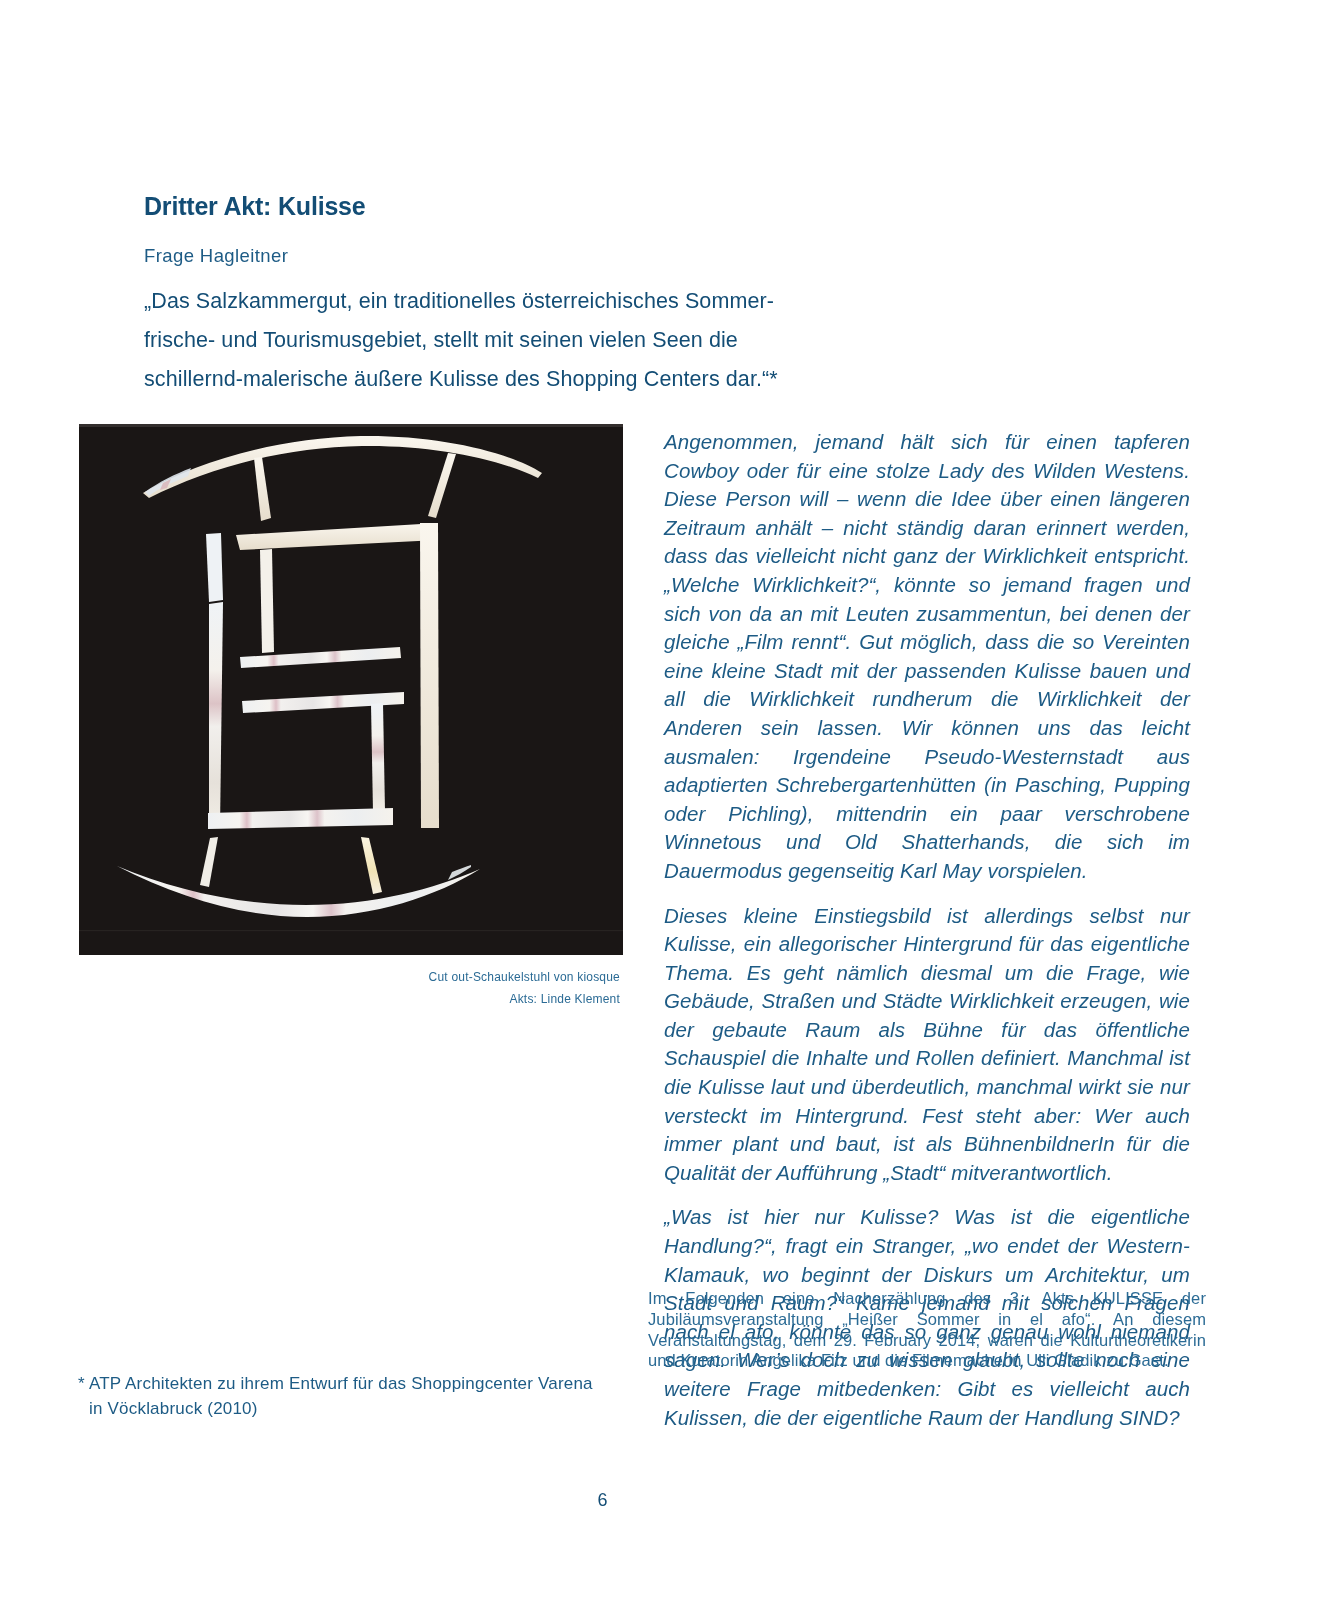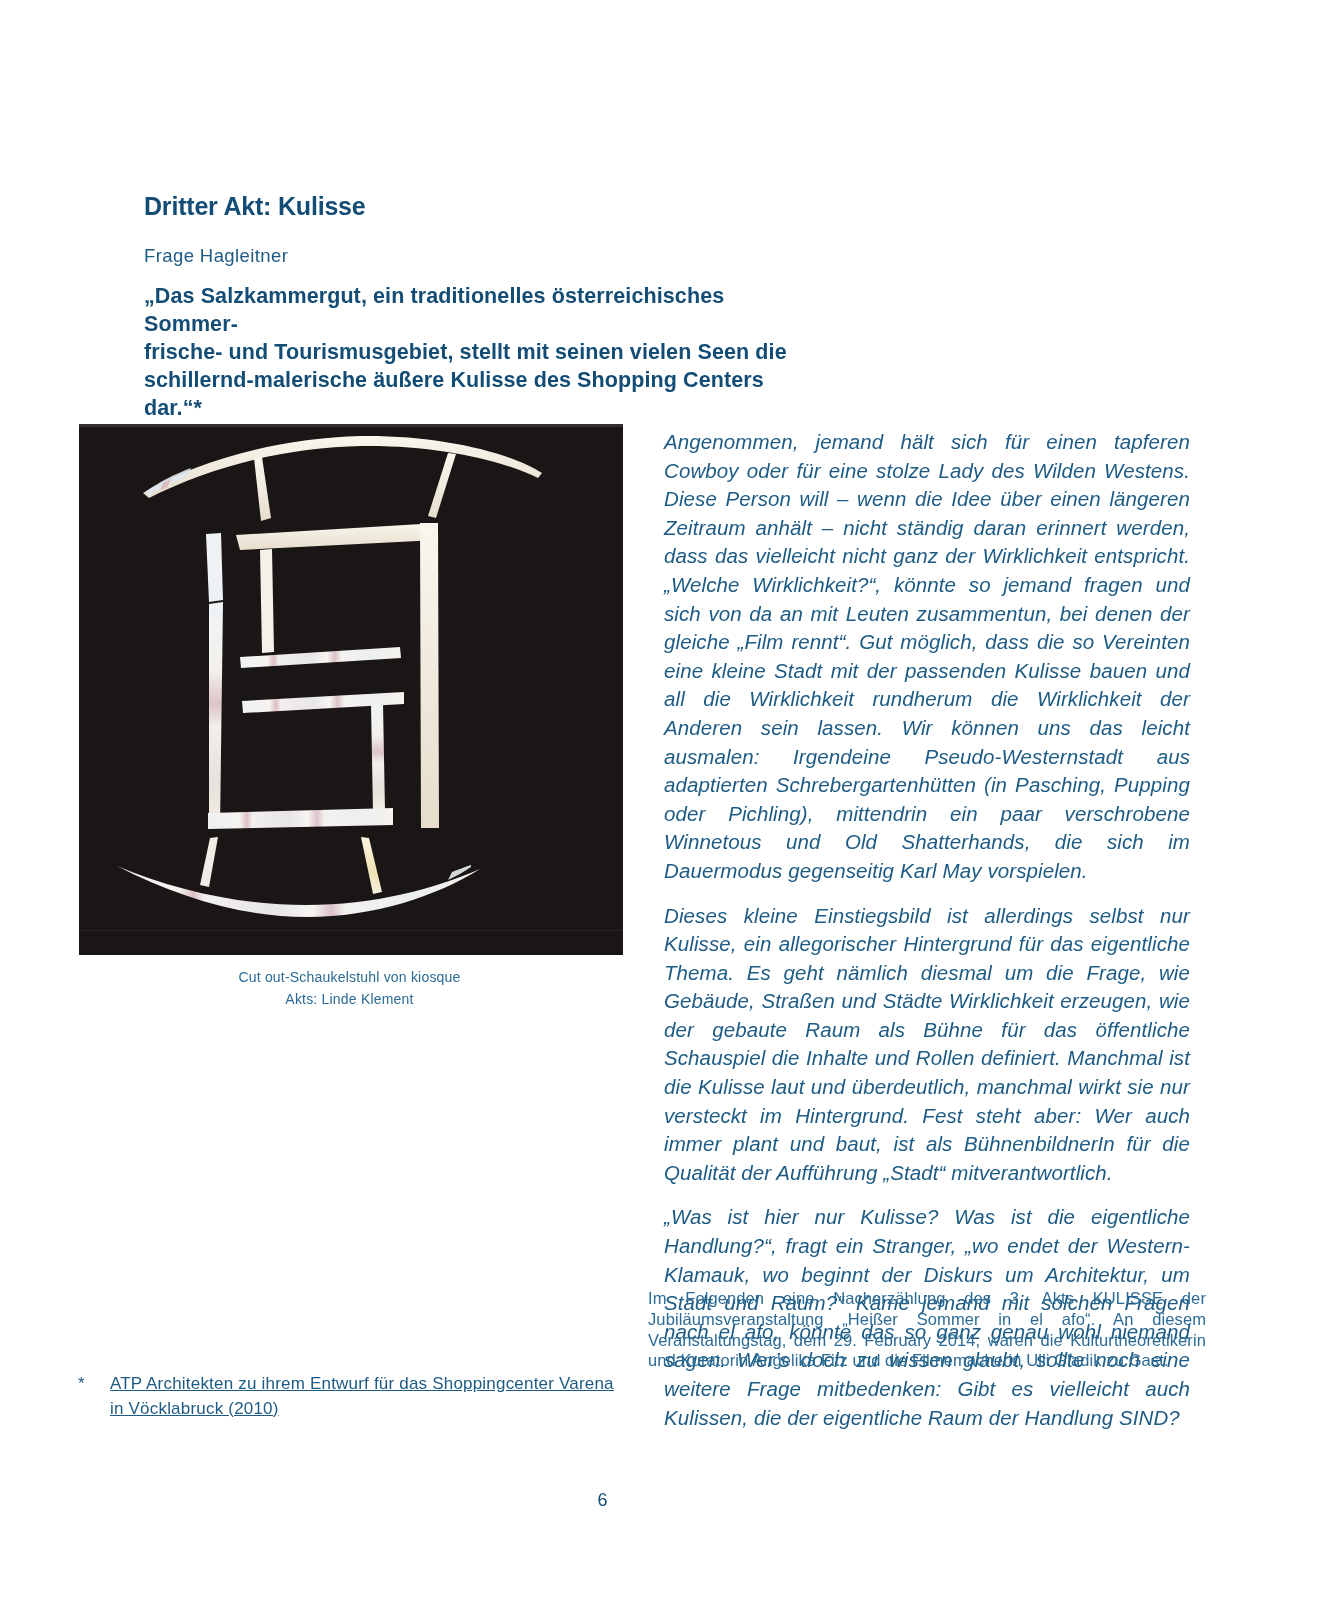--- a/index.html
+++ b/index.html
@@ -22,33 +22,33 @@
     font-size:25px;font-weight:bold;letter-spacing:-0.2px;
     color:var(--heading);
   }
   .author{
     position:absolute;left:144px;top:245px;
     font-size:18.5px;letter-spacing:0.4px;
     color:var(--body-text);
   }
   .quote{
     position:absolute;left:144px;top:282px;width:680px;
-    font-size:21.5px;font-weight:bold;line-height:28px;letter-spacing:0.1px;
+    font-size:21.5px;font-weight:normal;line-height:39px;letter-spacing:0.1px;
     color:var(--heading);
     white-space:pre-line;
   }
   .photo{
     position:absolute;left:79px;top:424px;width:544px;height:531px;
     background:var(--photo-bg);
   }
   .photo svg{display:block;width:544px;height:531px;}
   .caption{
     position:absolute;left:79px;top:966px;width:541px;
-    text-align:center;
-    font-size:14px;line-height:22px;letter-spacing:0.2px;
+    text-align:right;
+    font-size:12px;line-height:22px;letter-spacing:0.2px;
     color:var(--caption);
   }
   .article{
     position:absolute;left:648px;top:412px;width:558px;
     color:var(--body-text);
     font-size:20.5px;font-style:italic;line-height:28.6px;letter-spacing:0.1px;
     text-align:justify;
     hyphens:auto;-webkit-hyphens:auto;
   }
   .article p{margin:16px;}
@@ -57,21 +57,21 @@
     color:var(--caption);
     font-size:16.5px;line-height:20.8px;letter-spacing:0.1px;
     text-align:justify;hyphens:auto;-webkit-hyphens:auto;
   }
   .footnote{
     position:absolute;left:78px;top:1372px;width:580px;
     color:var(--body-text);
     font-size:17px;line-height:24.5px;letter-spacing:0.2px;
   }
   .fn-marker{position:absolute;left:0;top:0;}
-  .fn-text{margin-left:32px;white-space:pre-line;text-decoration:underline;}
+  .fn-text{margin-left:11px;white-space:pre-line;}
   .pagenum{
     position:absolute;left:560px;top:1490px;width:85px;
     text-align:center;
     font-size:18px;color:var(--heading);
   }
 </style>
 </head>
 <body>
 
 <h1 class="title">Dritter Akt: Kulisse</h1>

